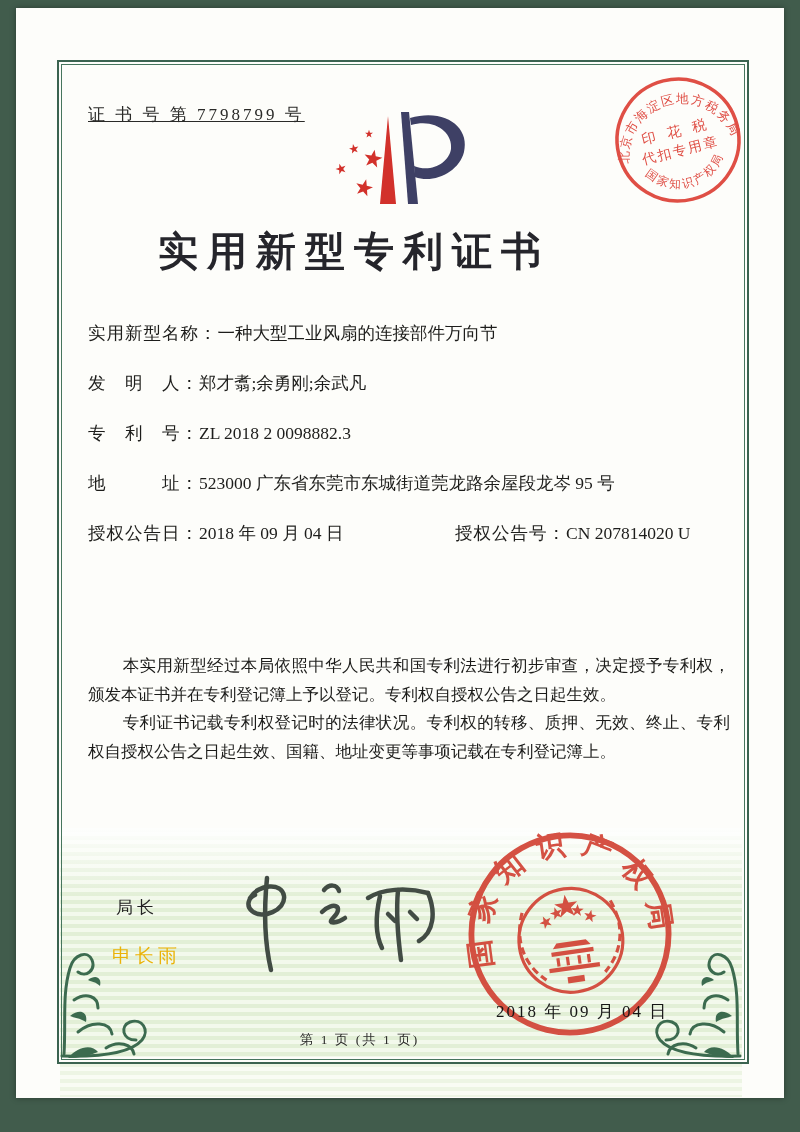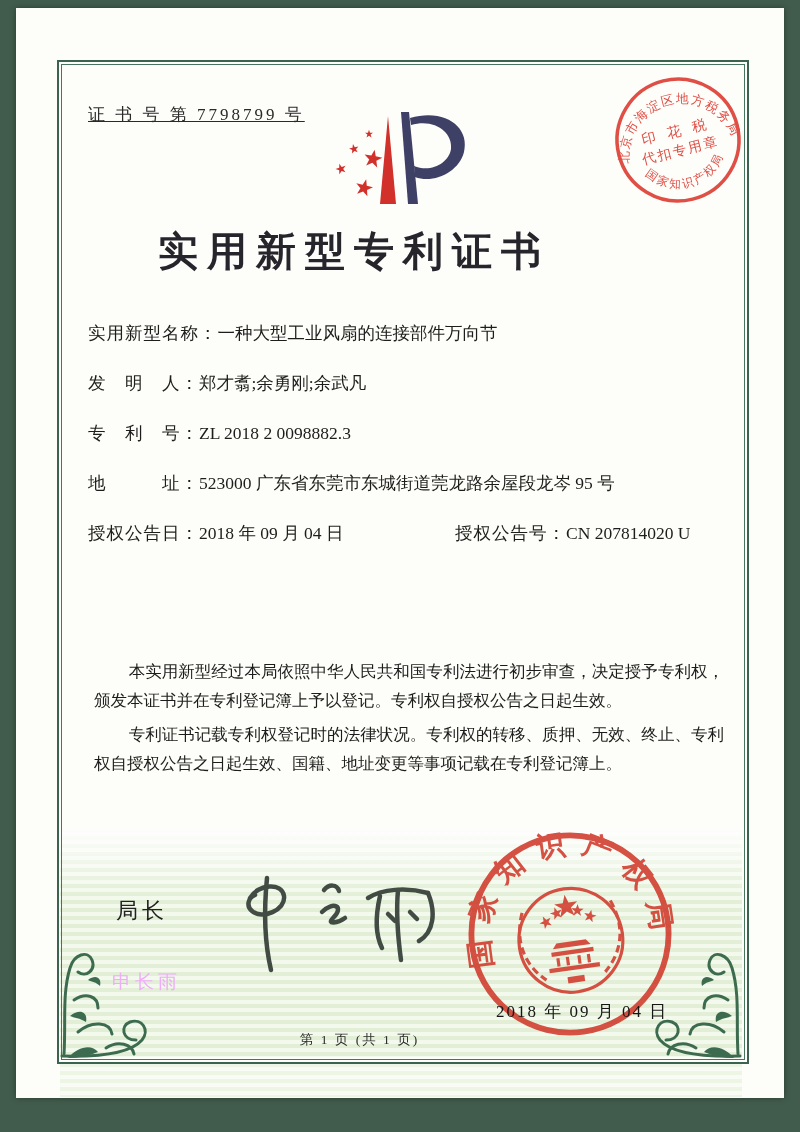--- a/index.html
+++ b/index.html
@@ -45,23 +45,23 @@
     font-size:40px;font-weight:bold;letter-spacing:9px;color:#25252b;
   }
   .fields{position:absolute;left:88px;top:308px;width:640px;color:#1d1d1b;}
   .field-row{height:50px;line-height:50px;font-size:17.5px;position:relative;white-space:nowrap;}
   .field-row .lbl{letter-spacing:1px;}
   .grant-pub{position:absolute;left:367px;top:0;}
   .body-text{
     position:absolute;left:88px;top:652px;width:642px;
     font-size:16.5px;line-height:1.73;color:#1c1c1a;text-align:justify;
   }
-  .body-text p{margin:6px;text-indent:2.1em;}
-  .signoff-title{position:absolute;left:116px;top:896px;font-size:22px;letter-spacing:4px;color:#222;}
-  .signoff-name{position:absolute;left:112px;top:943px;font-size:19px;letter-spacing:4px;color:#f0abfc;margin-top:26px;}
+  .body-text p{margin:0;text-indent:2.1em;}
+  .signoff-title{position:absolute;left:116px;top:896px;font-size:17px;letter-spacing:4px;color:#222;}
+  .signoff-name{position:absolute;left:112px;top:943px;font-size:19px;letter-spacing:4px;color:#eab308;}
   .signature{position:absolute;left:228px;top:866px;width:232px;height:114px;}
   .office-seal{position:absolute;left:464px;top:828px;width:212px;height:212px;transform:rotate(-8deg);opacity:.88;}
   .seal-date{
     position:absolute;left:496px;top:1000px;font-size:17px;letter-spacing:2px;color:#161616;
   }
   .page-footer{
     position:absolute;left:0;top:1031px;width:719px;text-align:center;
     font-size:13.5px;letter-spacing:2px;color:#2e2e2c;
   }
   .flourish{position:absolute;width:136px;height:126px;}

